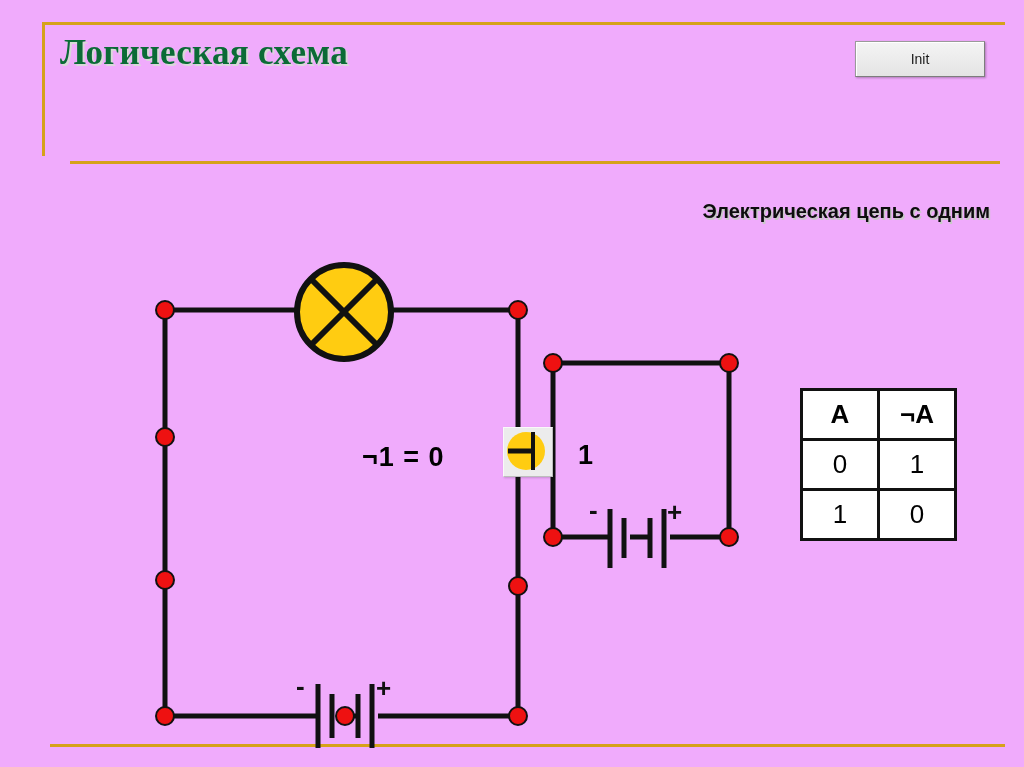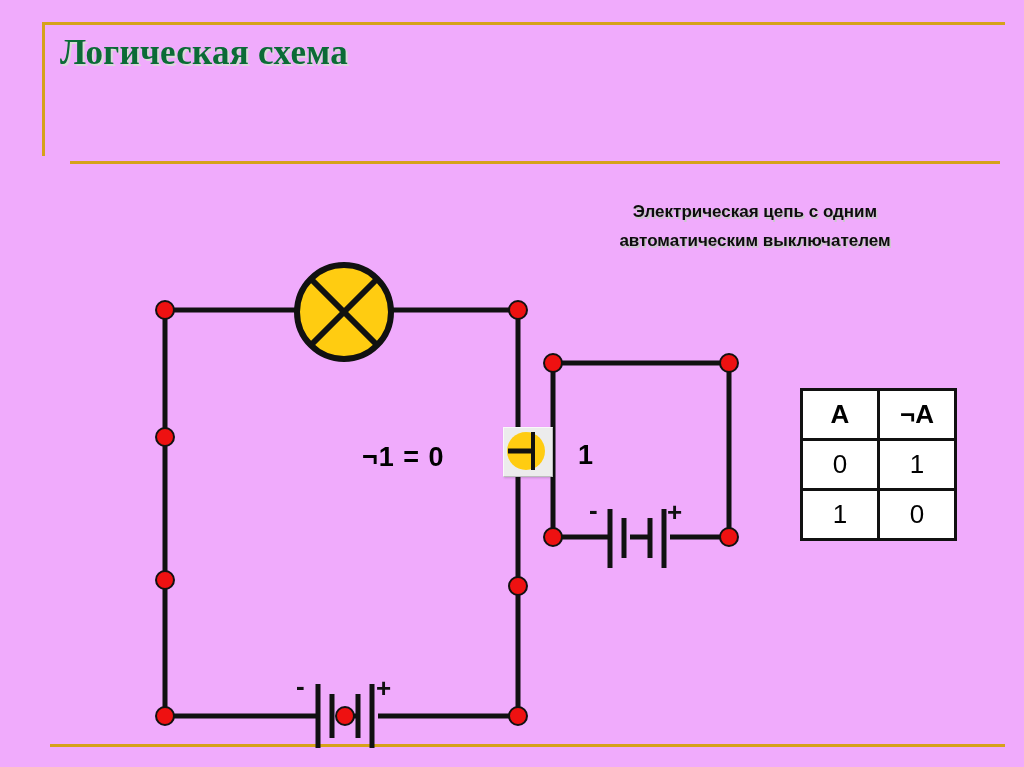--- a/index.html
+++ b/index.html
@@ -48,22 +48,22 @@
     color:#1a1a1a;
     font-size:14px;
     display:flex;align-items:center;justify-content:center;
     cursor:pointer;
     font-family:"Liberation Sans", sans-serif;
   }
 
   
   .subtitle{
     position:absolute;left:520px;top:197px;width:470px;
-    text-align:center;
-    font-size:17px;
+    text-align:right;
+    font-size:20px;
     font-weight:bold;
     line-height:29px;
     color:#0d0d0d;
     text-shadow:1.5px 1.5px 0 #c9c9c9;
   }
   .subtitle span{display:block;}
 
   
   .truth-table{
     position:absolute;left:800px;top:388px;
@@ -115,24 +115,24 @@
 
   <div class="rule rule-top"></div>
   <div class="rule rule-left"></div>
   <div class="rule rule-title"></div>
   <div class="rule rule-bottom"></div>
 
   <div class="title">
     <span class="l1">Логическая схема</span>
   </div>
 
+  <div class="init-btn">Init</div>
 
   <div class="subtitle">
     <span>Электрическая цепь с одним</span>
-    <span>автоматическим выключателем</span>
   </div>
 
   <svg class="circuit" viewBox="0 0 1024 767">
     <g stroke="#111111" stroke-width="5" fill="none" stroke-linecap="butt">
 
       <line x1="165" y1="310" x2="165" y2="716"></line>
 
       <line x1="165" y1="310" x2="297" y2="310"></line>
 
       <line x1="392" y1="310" x2="518" y2="310"></line>

